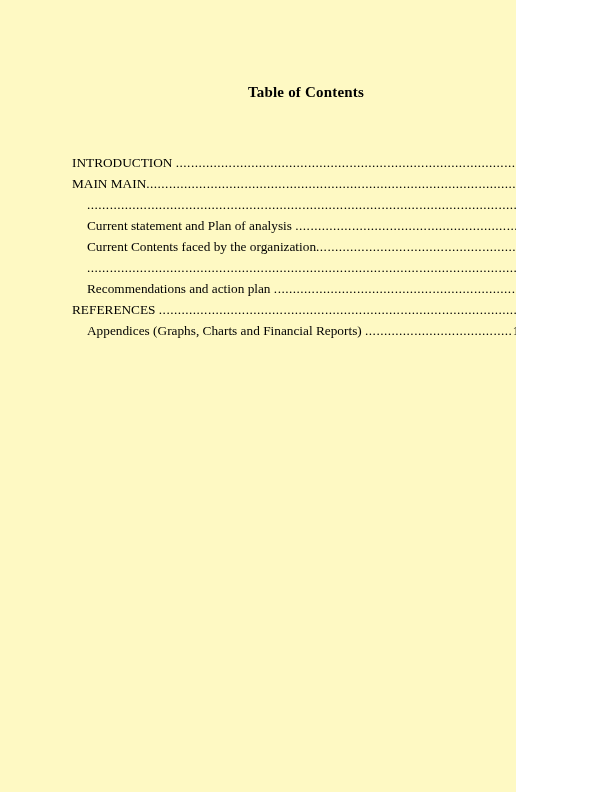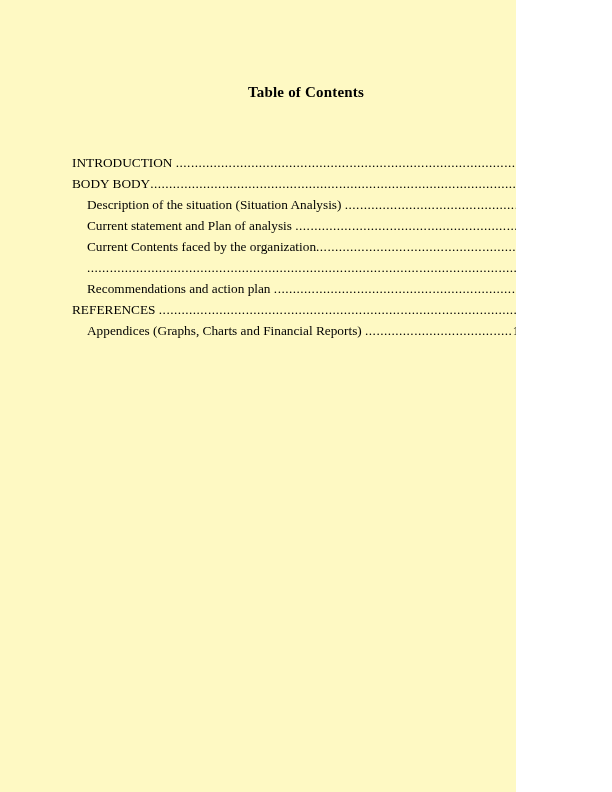--- a/index.html
+++ b/index.html
@@ -77,27 +77,26 @@
 
   <div class="toc">
 
     <div class="toc-row level1">
       <span class="toc-label">INTRODUCTION </span>
       <span class="toc-dots"></span>
       <span class="toc-page">1</span>
     </div>
 
     <div class="toc-row level1">
-      <span class="toc-label">BODY BODY</span>
+      <span class="toc-label">MAIN MAIN</span>
       <span class="toc-dots"></span>
       <span class="toc-page">1</span>
     </div>
 
     <div class="toc-row level2">
-      <span class="toc-label">Description of the situation (Situation Analysis) </span>
       <span class="toc-dots"></span>
       <span class="toc-page">1</span>
     </div>
 
     <div class="toc-row level2">
       <span class="toc-label">Current statement and Plan of analysis </span>
       <span class="toc-dots"></span>
       <span class="toc-page">2</span>
     </div>
 

